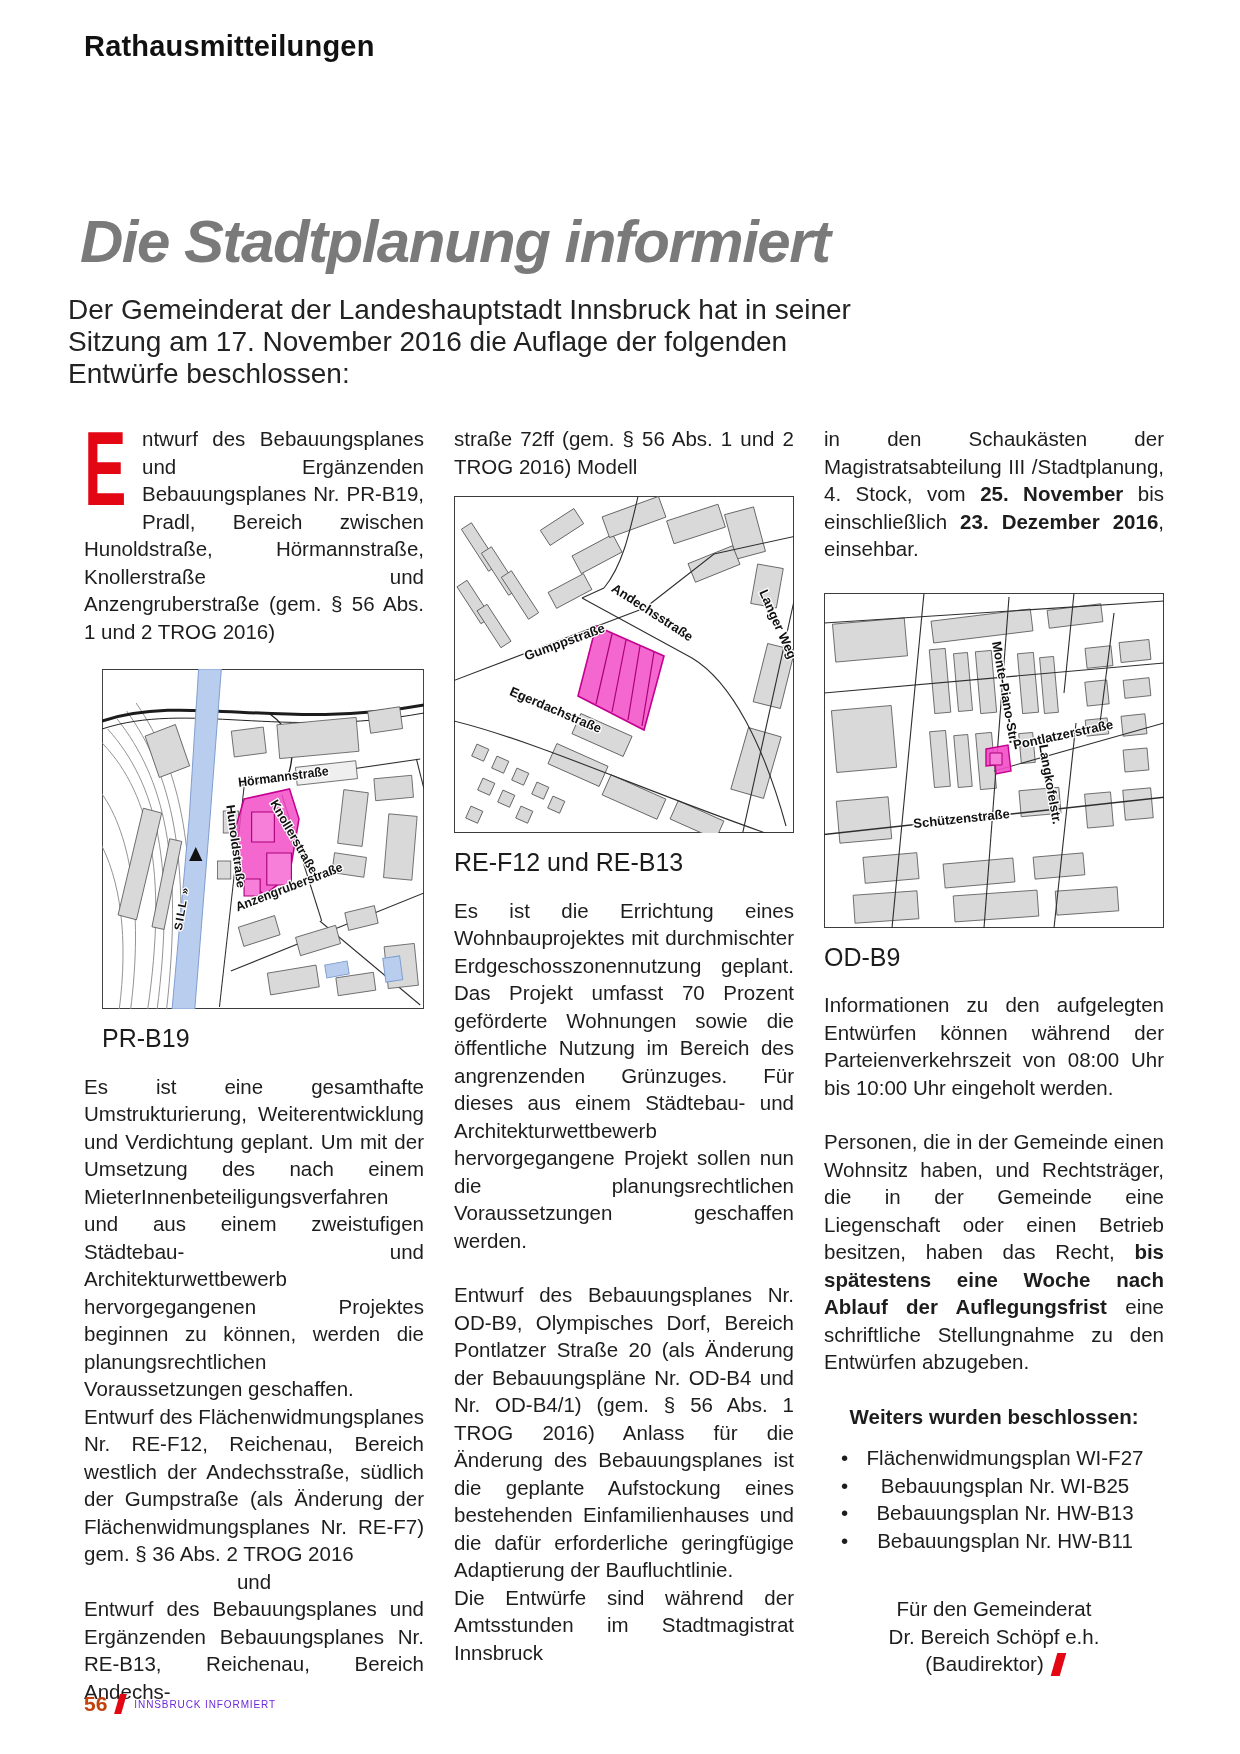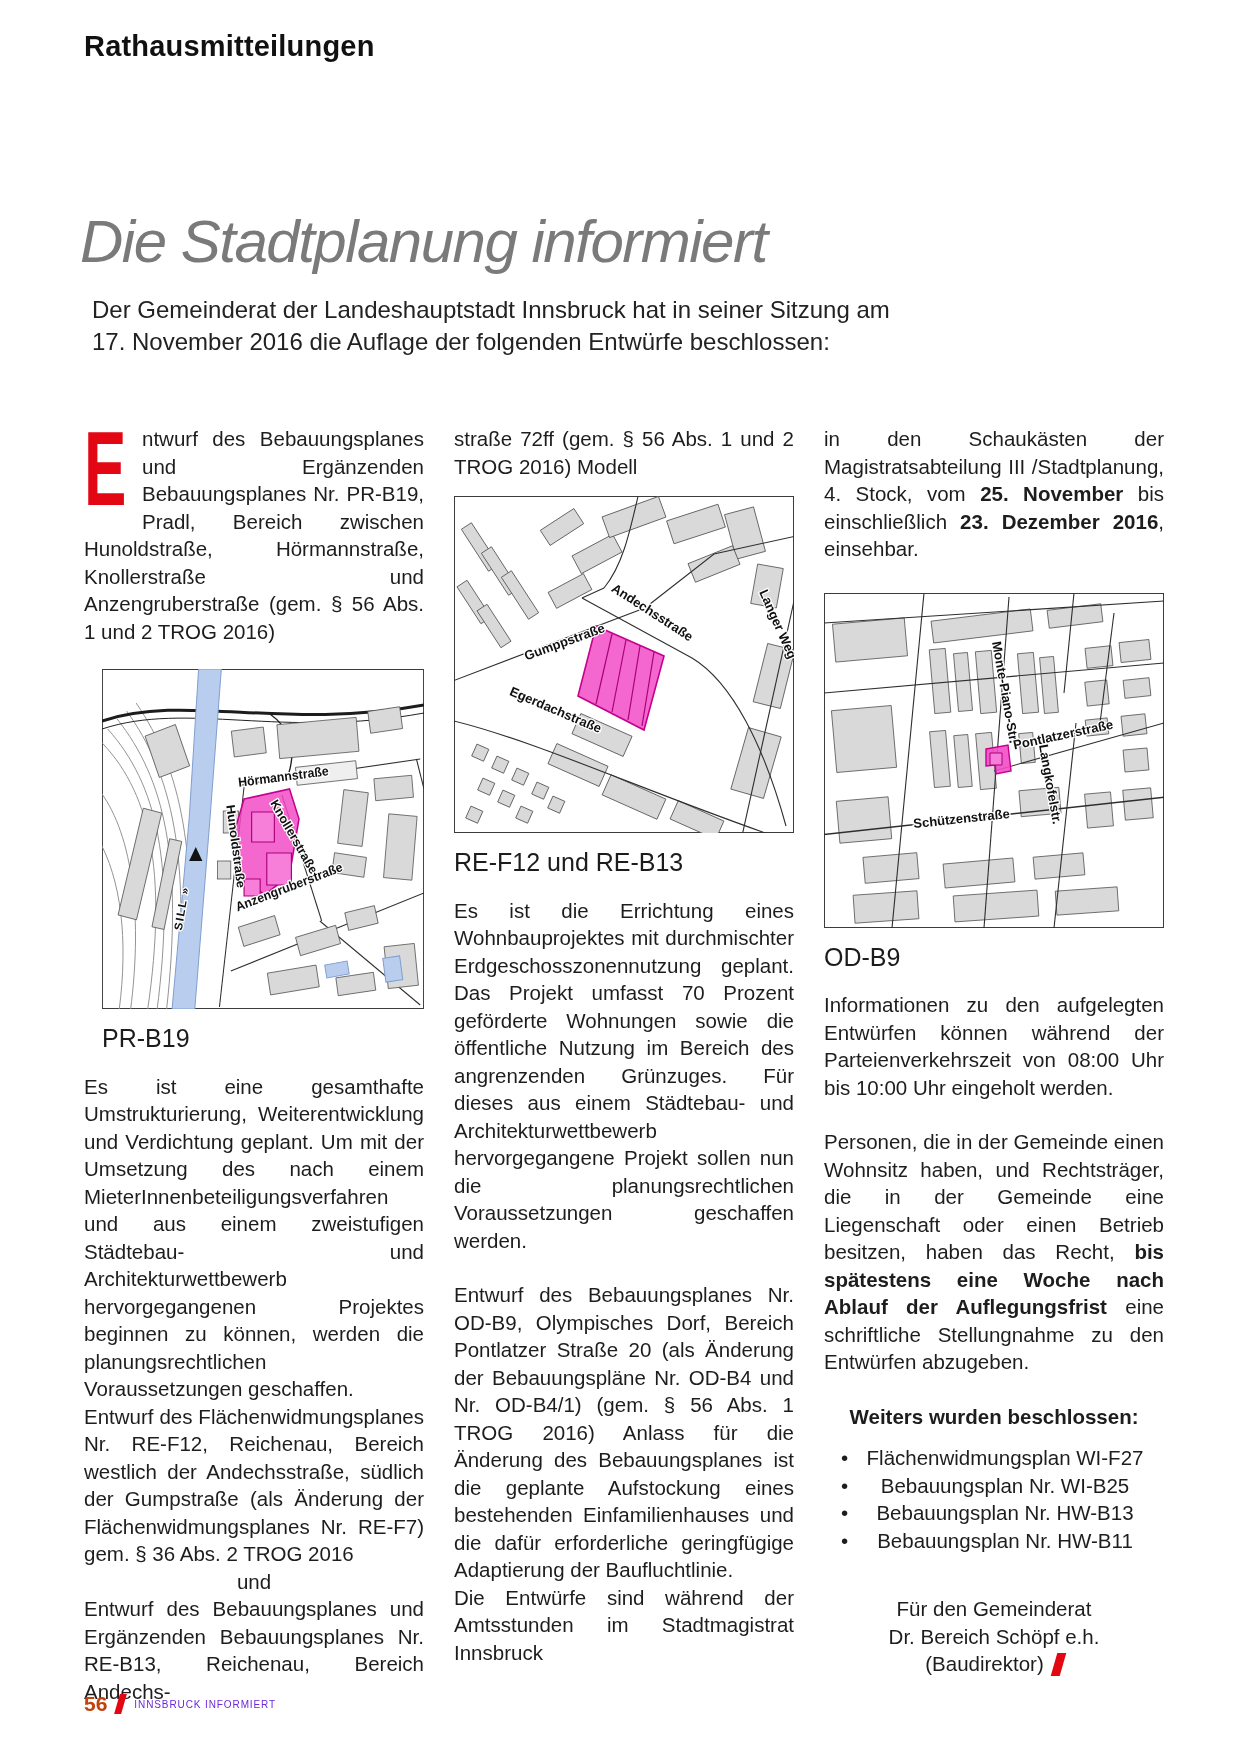--- a/index.html
+++ b/index.html
@@ -2,21 +2,21 @@
 <html><head>
 <meta charset="utf-8">
 <style>
   html,body{margin:0;padding:0;background:#e8e8e8}
   .page{position:relative;width:1240px;height:1754px;background:#ffffff;
         font-family:"Liberation Sans","DejaVu Sans",sans-serif;color:#1d1d1d;
         margin:0 auto;overflow:hidden}
   .kicker{position:absolute;left:84px;top:30px;font-size:29px;font-weight:700;color:#111;letter-spacing:.2px}
   .title{position:absolute;left:80px;top:210px;font-size:60px;line-height:1.05;font-weight:700;
          font-style:italic;color:#7a7a7a;letter-spacing:-1.5px}
-  .intro{position:absolute;left:92px;top:294px;width:800px;font-size:24px;line-height:32px;color:#222}
+  .intro{position:absolute;left:68px;top:294px;width:800px;font-size:28px;line-height:32px;color:#222}
   .cols{position:absolute;left:84px;top:425px;width:1080px;display:flex;gap:30px}
   .col{width:340px;font-size:20.5px;line-height:27.5px;text-align:justify}
   .col p{margin:0}
   .it{}
   .b{font-weight:700}
   .gap{height:27px}
   .left{text-align:center}
   .dropcap{float:left;width:48px;height:78px;margin:5px 10px 0 0;color:#e30613;
            font-size:106px;line-height:76px;font-weight:700;
            transform:scaleX(.6);transform-origin:0 50%}
@@ -39,21 +39,21 @@
   .pageno{font-size:21px;font-weight:700;color:#c2410c}
   .mag{font-size:10px;font-weight:400;letter-spacing:.9px;color:#6d28d9}
 </style>
 </head>
 <body>
 
 <div class="page">
 
   <div class="kicker">Rathausmitteilungen</div>
 
-  <h1 class="title" style="margin:0;font-weight:400">Die Stadtplanung informiert</h1>
+  <h1 class="title" style="margin:0;font-weight:700">Die Stadtplanung informiert</h1>
   <div class="intro">Der Gemeinderat der Landeshauptstadt Innsbruck hat in seiner Sitzung am 17. November 2016 die Auflage der folgenden Entwürfe beschlossen:</div>
 
   <div class="cols">
 
     <div class="col">
       <p><span class="dropcap">E</span><span>ntwurf des Bebauungsplanes und Ergänzenden Bebauungsplanes Nr. PR-B19, Pradl, Bereich zwischen Hunoldstraße, Hörmannstraße, Knollerstraße und Anzengruberstraße (gem. § 56 Abs. 1 und 2 TROG 2016)</span></p>
 
       <figure class="fig1">
         <svg class="map" width="322" height="340" viewBox="0 0 340 340" preserveAspectRatio="none">
           <rect x="0.5" y="0.5" width="339" height="339" fill="#ffffff" stroke="#3c3c3c" stroke-width="1"></rect>

